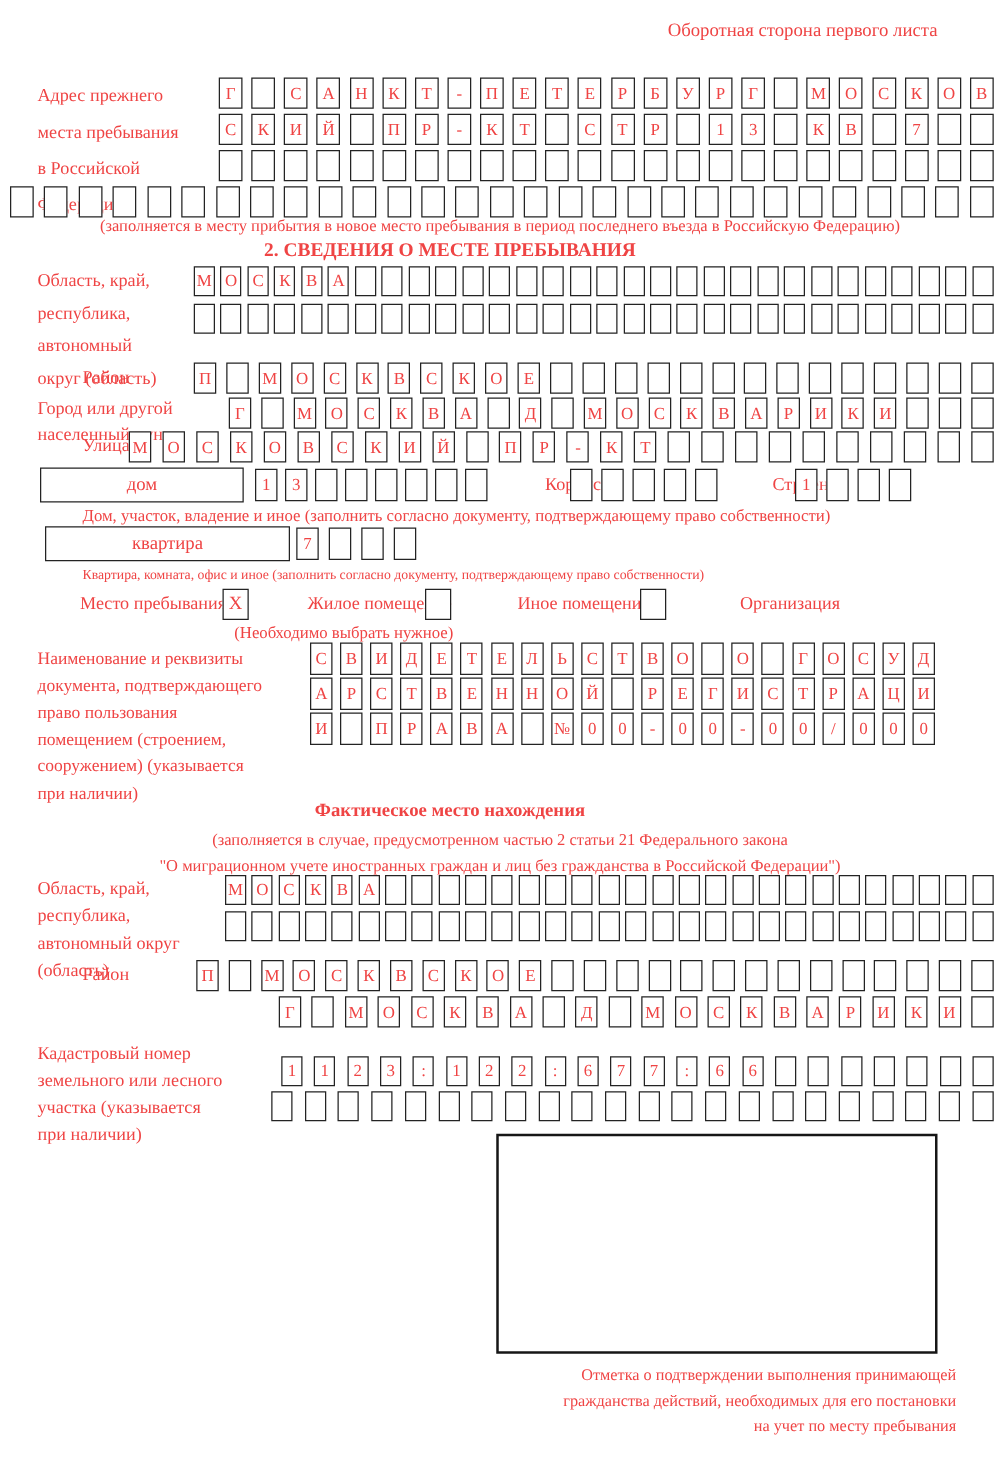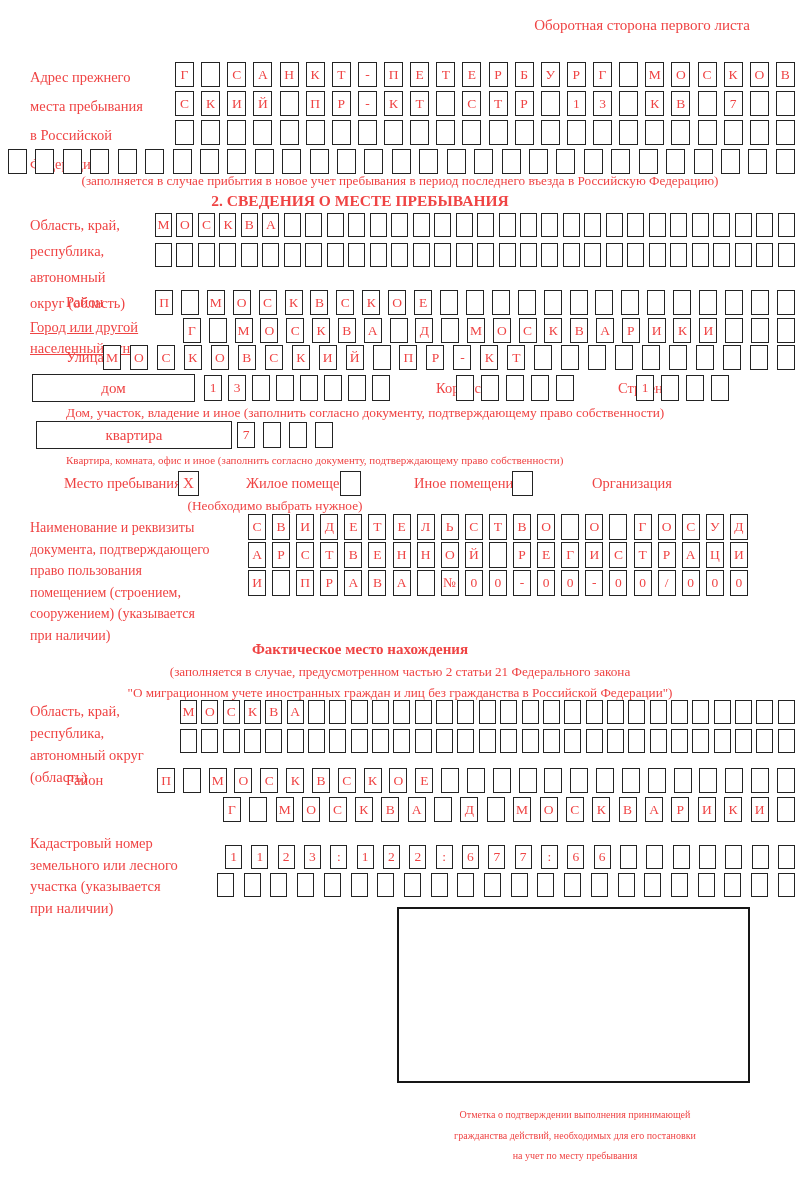--- a/index.html
+++ b/index.html
@@ -22,21 +22,21 @@
   }
   .txtbox{
     position:absolute;box-sizing:border-box;border:1.6px solid #232323;background:#fff;
     display:flex;align-items:center;justify-content:center;font-size:15px;
   }
   .chk{
     position:absolute;box-sizing:border-box;width:21px;height:25px;border:1.6px solid #232323;
     display:flex;align-items:center;justify-content:center;font-size:15px;background:#fff;
   }
   .stamp{position:absolute;box-sizing:border-box;border:2px solid #161616;background:#fff;}
-  .caption{position:absolute;text-align:center;font-size:10px;line-height:20.5px;margin-top:15px;}
+  .caption{position:absolute;text-align:right;font-size:13px;line-height:20.5px;}
 </style>
 </head>
 <body>
 
 <div class="page">
 
   <div class="abs" style="top:17px;left:420px;width:330px;text-align:right;font-size:15px;">Оборотная сторона первого листа</div>
 
   <div class="lines" style="top:63px;left:30px;line-height:29px;">
     <div>Адрес прежнего</div>
@@ -146,21 +146,21 @@
       <span class="cell"></span>
       <span class="cell"></span>
       <span class="cell"></span>
       <span class="cell"></span>
       <span class="cell"></span>
       <span class="cell"></span>
       <span class="cell"></span>
       <span class="cell"></span>
       <span class="cell"></span>
     </div>
-  <div class="note" style="top:173px;">(заполняется в случае прибытия в новое учет пребывания в период последнего въезда в Российскую Федерацию)</div>
+  <div class="note" style="top:173px;">(заполняется в месту прибытия в новое место пребывания в период последнего въезда в Российскую Федерацию)</div>
 
   <div class="title" style="top:192px;">2. СВЕДЕНИЯ О МЕСТЕ ПРЕБЫВАНИЯ</div>
 
   <div class="lines" style="top:212px;left:30px;line-height:26px;">
     <div>Область, край,</div>
     <div>республика,</div>
     <div>автономный</div>
     <div>округ (область)</div>
   </div>
   <div class="cellrow" style="top:213px;left:155px;width:640px;--cw:17px;--ch:24px;">
@@ -250,21 +250,21 @@
       <span class="cell"></span>
       <span class="cell"></span>
       <span class="cell"></span>
       <span class="cell"></span>
       <span class="cell"></span>
       <span class="cell"></span>
       <span class="cell"></span>
       <span class="cell"></span>
     </div>
 
-  <div class="lines" style="top:317px;left:30px;line-height:21px;text-decoration:underline;">
+  <div class="lines" style="top:317px;left:30px;line-height:21px;">
     <div>Город или другой</div>
     <div>населенный пункт</div>
   </div>
   <div class="cellrow" style="top:318px;left:183px;width:612px;--cw:18px;--ch:25px;">
       <span class="cell">Г</span>
       <span class="cell"></span>
       <span class="cell">М</span>
       <span class="cell">О</span>
       <span class="cell">С</span>
       <span class="cell">К</span>

